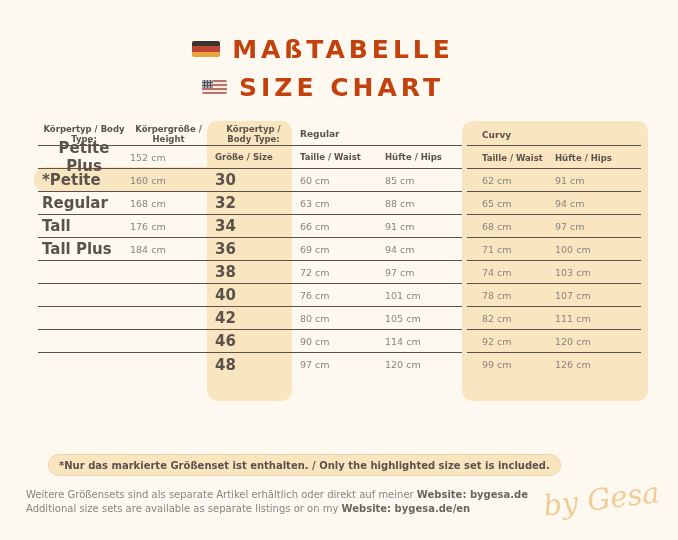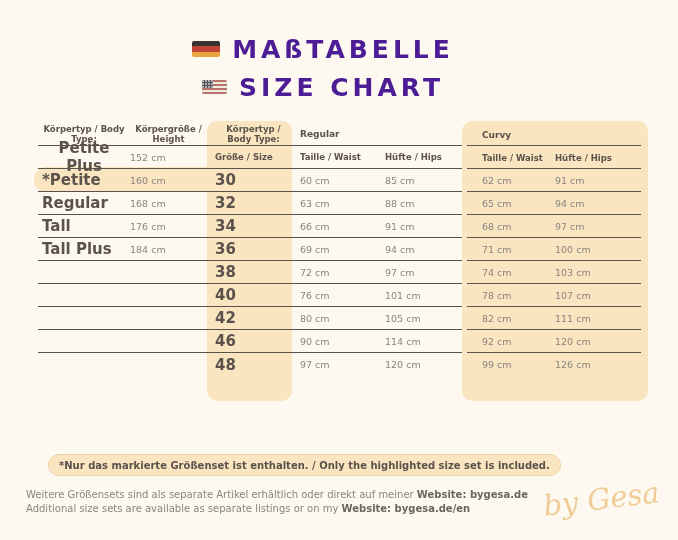--- a/index.html
+++ b/index.html
@@ -11,21 +11,21 @@
     overflow:hidden;
     color:#5b524b;
   }
   .page { position:absolute; inset:0; }
 
   
   .title-block { position:absolute; top:30px; left:0; width:678px; transform:translateX(-16px); }
   .title-row { display:flex; align-items:center; justify-content:center; gap:12px; height:38px; }
   .title-text {
     font-size:25px; font-weight:bold; letter-spacing:4px;
-    color:#4c1d95;
+    color:#c2410c;
   }
   .flag { display:inline-block; border-radius:2px; position:relative; flex:0 0 auto; }
   .flag-de {
     width:28px; height:16px;
     background:linear-gradient(180deg,#3a3431 0 33.4%,#bf4434 33.4% 66.7%,#eaa63e 66.7% 100%);
   }
   .flag-us {
     width:25px; height:14px;
     background:repeating-linear-gradient(180deg,#b5736b 0 2px,#f4ebdf 2px 4px);
   }

